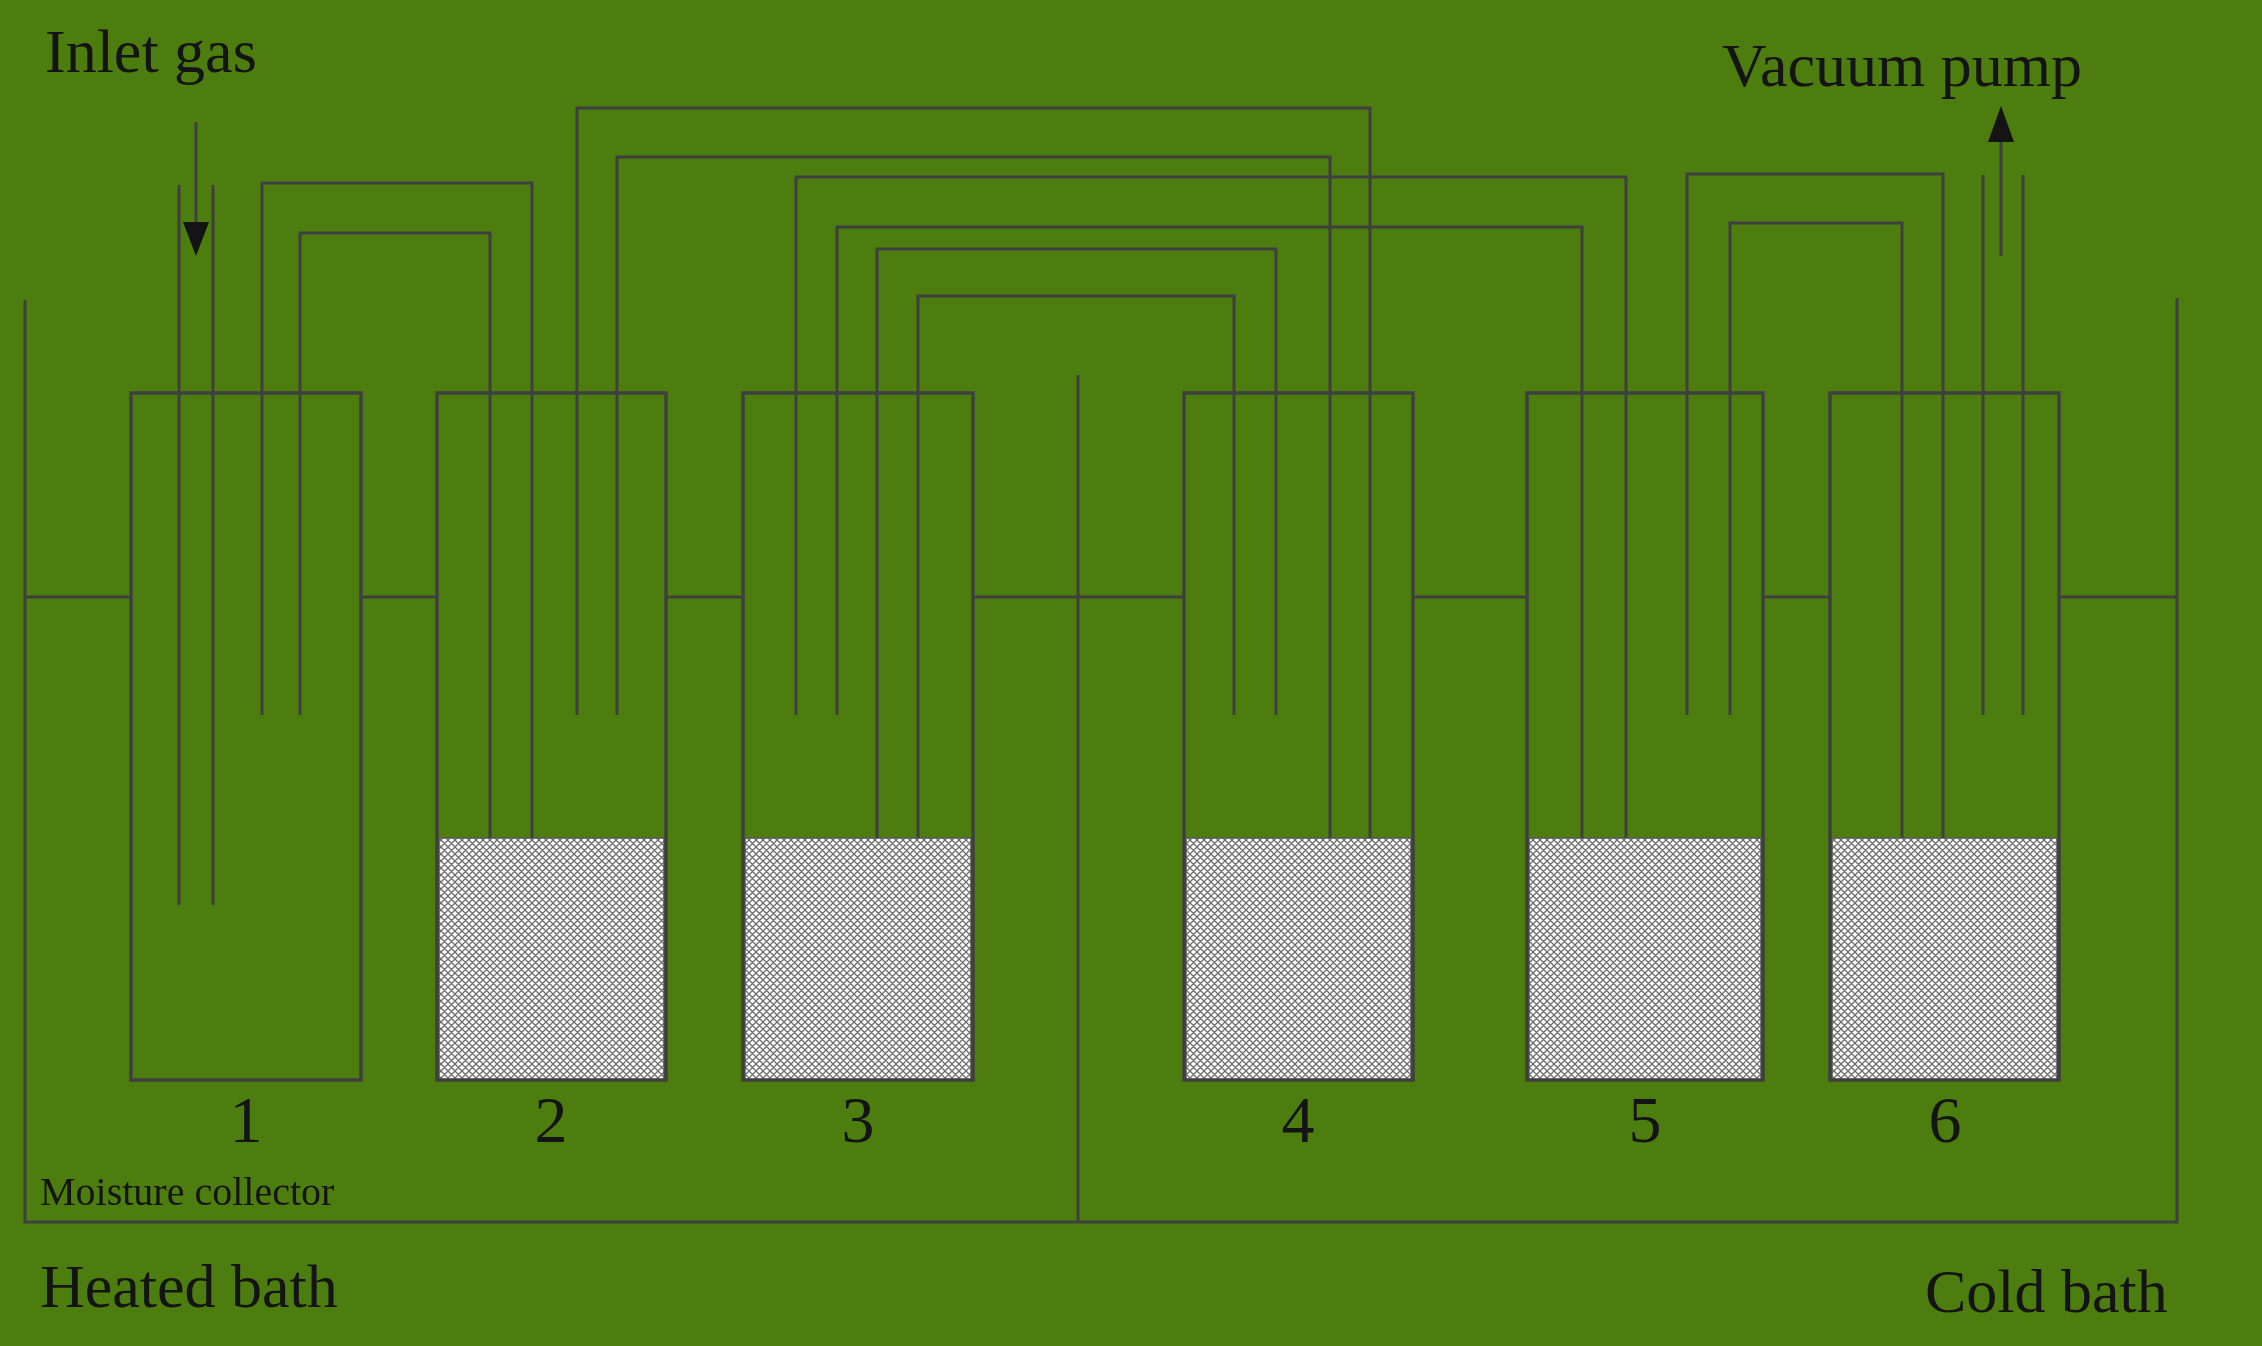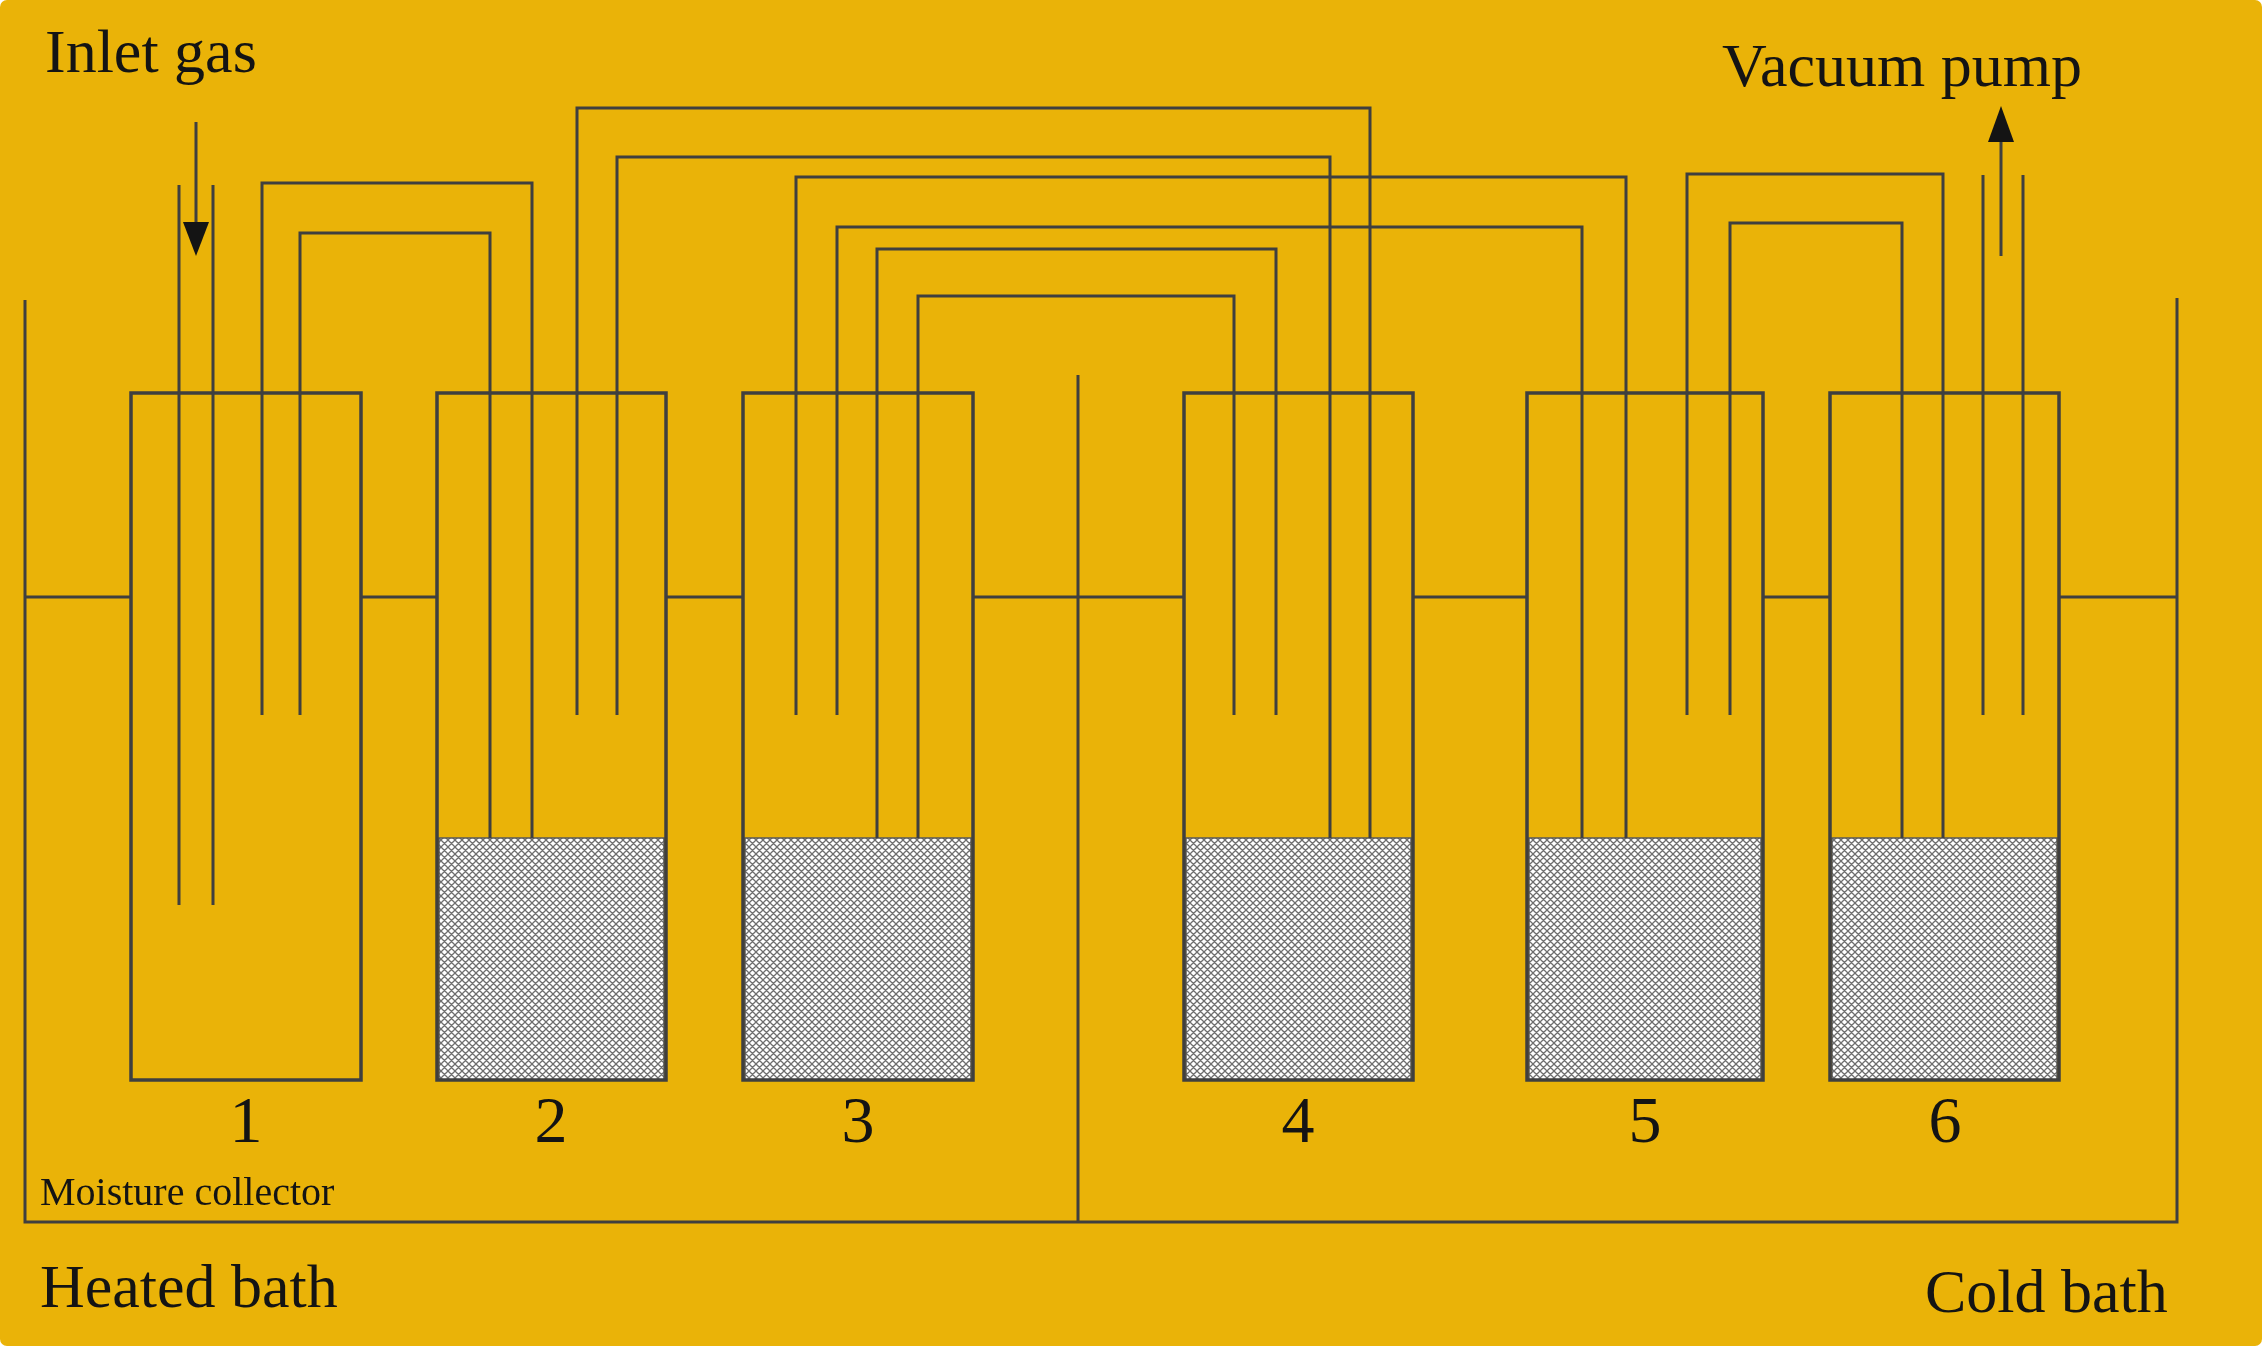--- a/index.html
+++ b/index.html
@@ -5,23 +5,22 @@
   html, body {
     margin: 0;
     padding: 0;
     background: #ffffff;
     font-family: "Liberation Serif", serif;
   }
   .stage {
     position: relative;
     width: 2262px;
     height: 1346px;
-    background: #eab308;
+    background: #4d7c0f;
     overflow: hidden;
-    border-radius: 7px;
   }
   svg { display: block; }
   text { user-select: none; }
   .label-big   { font-size: 62px; }
   .label-small { font-size: 40px; }
   .bottle-num  { font-size: 66px; text-anchor: middle; }
 </style>
 </head>
 <body>
 

